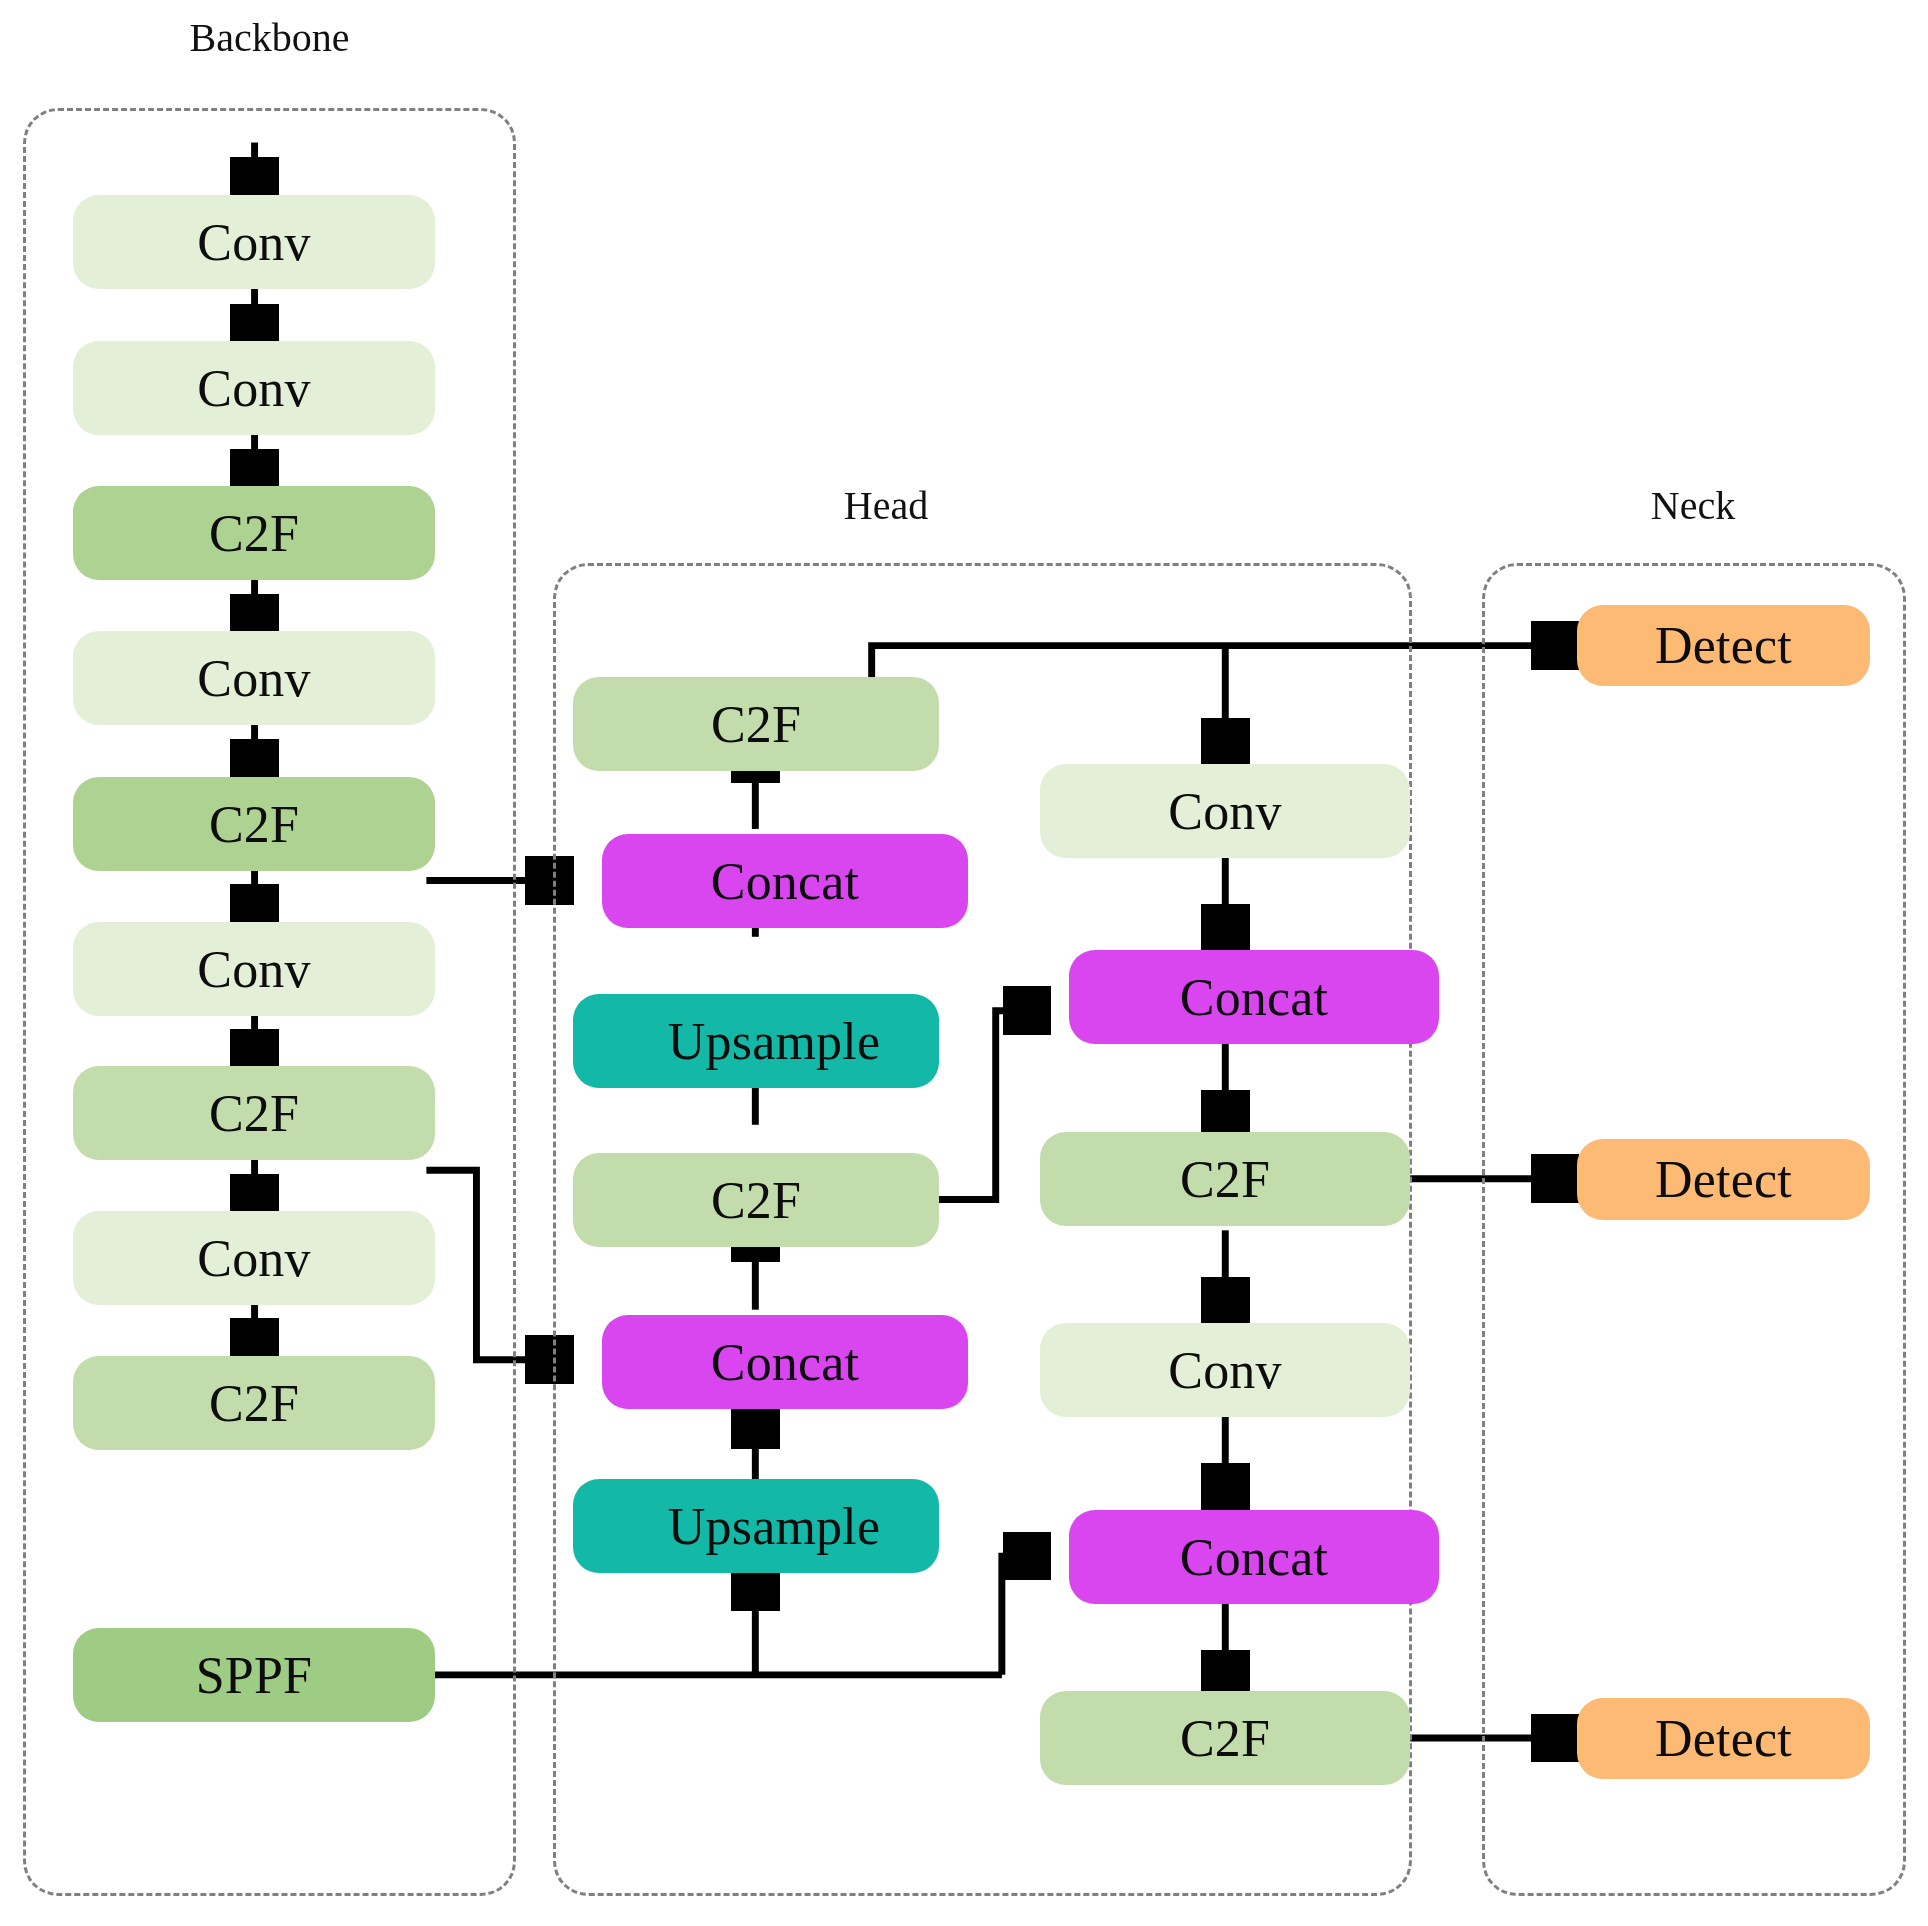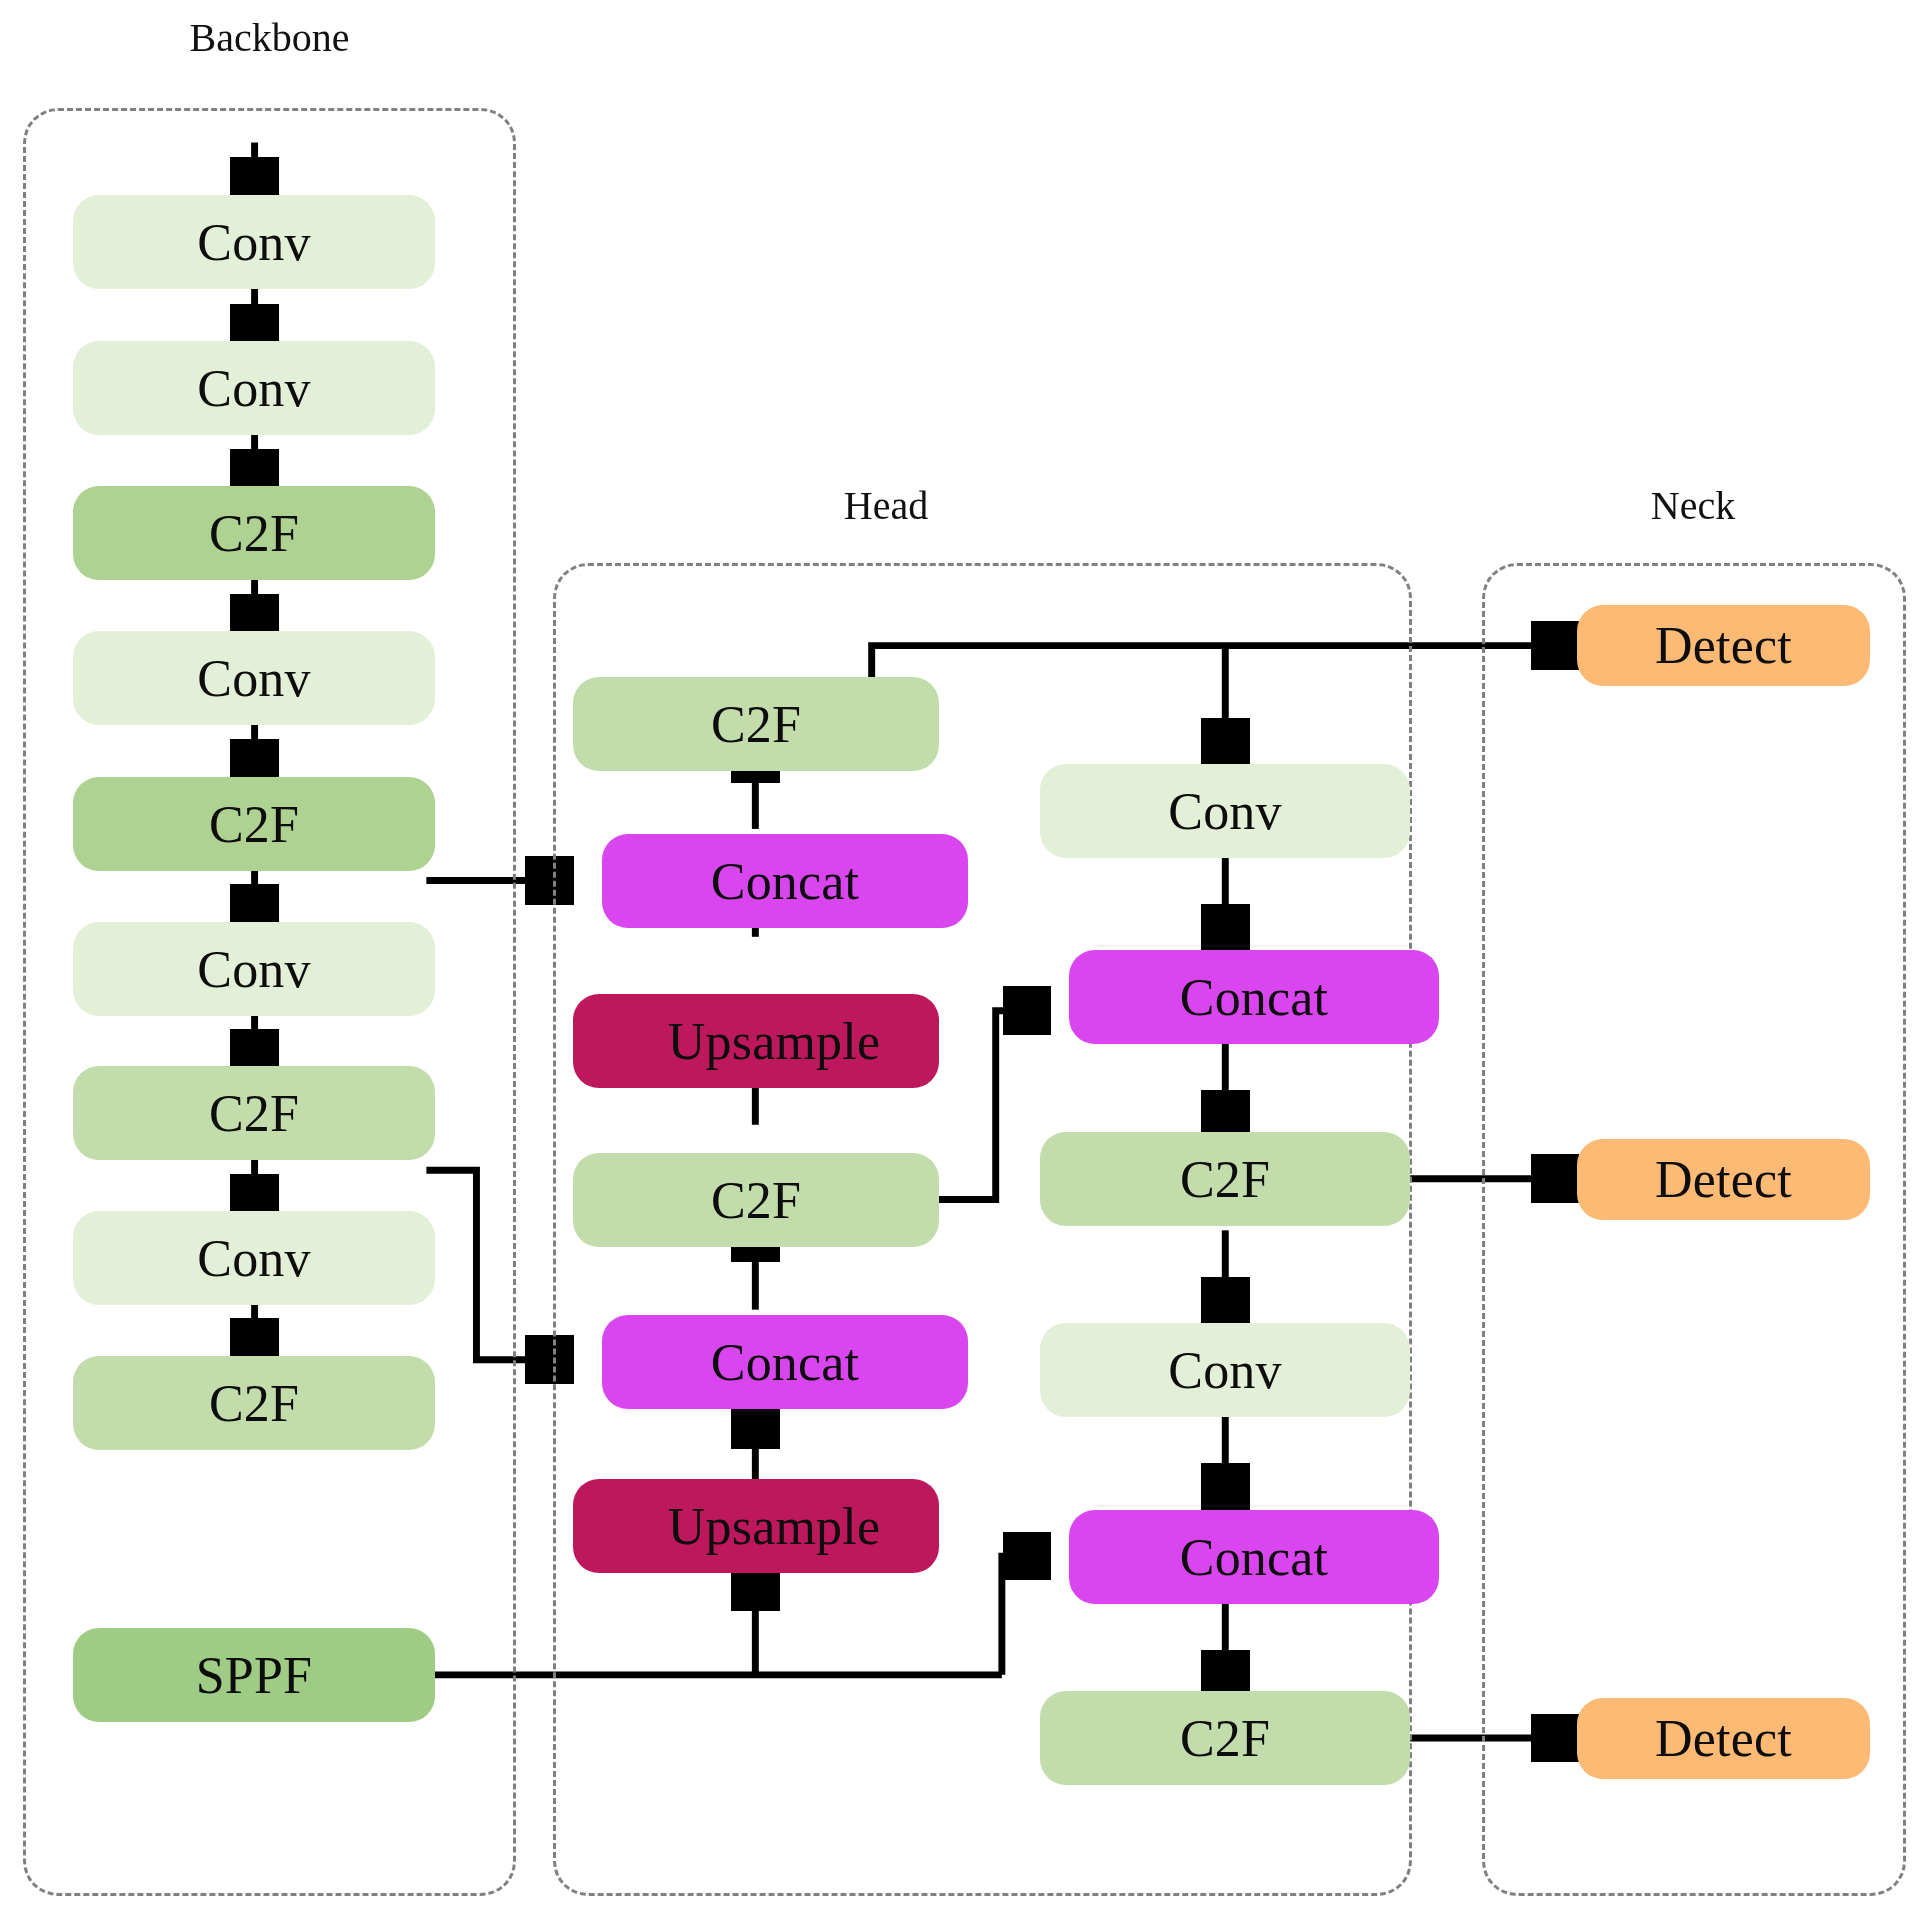--- a/index.html
+++ b/index.html
@@ -38,21 +38,21 @@
     font-size: 52px;
     color: #0d0d0d;
     letter-spacing: 0.2px;
     white-space: nowrap;
   }
   .node.conv     { background: #e3efd6; }
   .node.c2f      { background: #c3dcac; }
   .node.c2fdark  { background: #aed291; }
   .node.sppf     { background: #9fcc84; }
   .node.concat   { background: #d946ef; margin-left: 29px; }
-  .node.upsample { background: #be185d; padding-left: 36px; }
+  .node.upsample { background: #14b8a6; padding-left: 36px; }
   .node.detect   { background: #fdba74; }
 
   
   #wires { position: absolute; left: 0; top: 0; width: 1929px; height: 1926px; pointer-events: none; }
   #wires path, #wires line { stroke: #000; stroke-width: 9; fill: none; }
 </style>
 </head>
 <body>
 
 <div id="stage">

